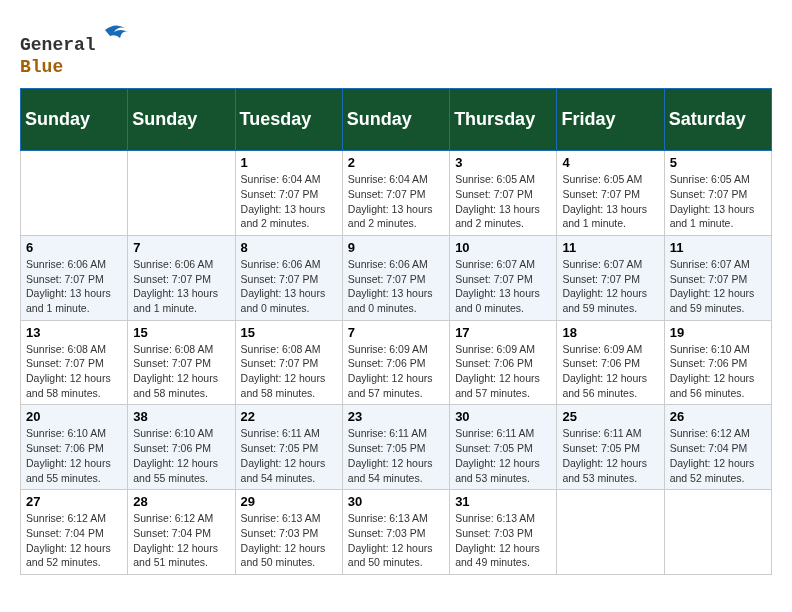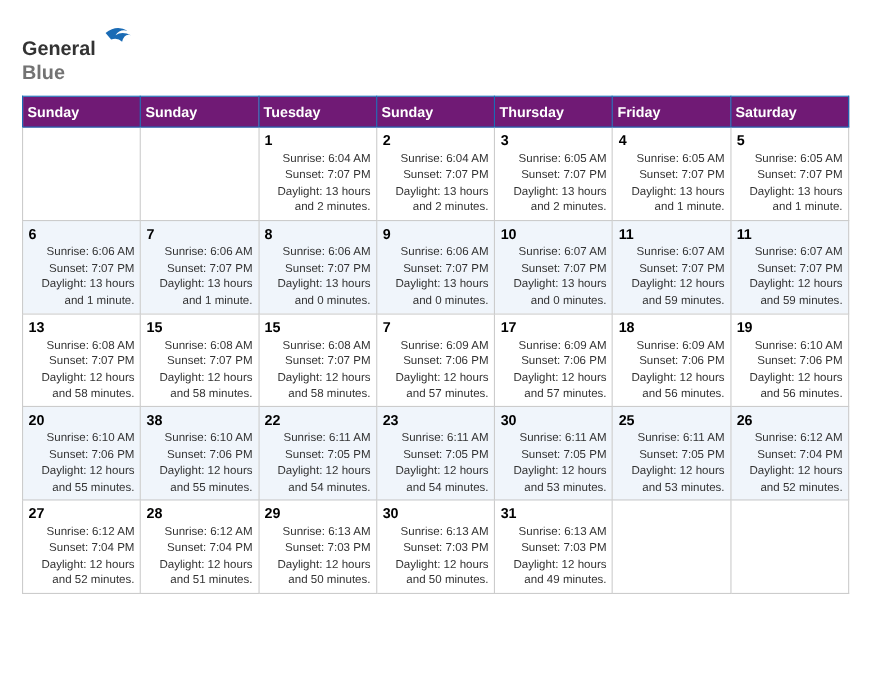--- a/index.html
+++ b/index.html
@@ -17,23 +17,24 @@
       margin-bottom: 10px;
     }
     .logo {
       display: flex;
       align-items: center;
     }
     .logo-text {
       font-size: 18px;
       font-weight: bold;
       line-height: 1.2;
+      font-family: Liberation Mono, monospace;
     }
     .logo-general { color: #333; }
-    .logo-blue { color: #737373; }
+    .logo-blue { color: #a16207; }
     .logo-icon {
       width: 30px;
       height: 30px;
       margin-left: 4px;
     }
     .title-block {
       text-align: right;
     }
     .month-title {
       font-size: 36px;
@@ -43,46 +44,45 @@
     .location {
       font-size: 16px;
       color: #444;
     }
     .calendar {
       width: 100%;
       border-collapse: collapse;
       font-size: 11px;
     }
     .calendar thead th {
-      background-color: #701a75;
+      background-color: #14532d;
       color: #fff;
-      padding: 6px 4px;
+      padding: 20px 4px;
       text-align: left;
-      font-size: 13px;
+      font-size: 18px;
       font-weight: bold;
       border: 1px solid #1a6bb5;
     }
     .calendar tbody td {
       border: 1px solid #ccc;
       vertical-align: top;
       padding: 4px 5px;
       min-height: 80px;
       width: calc(100% / 7);
     }
     .day-number {
       font-size: 13px;
       font-weight: bold;
       margin-bottom: 2px;
       display: block;
     }
     .day-detail {
       font-size: 10.5px;
       color: #333;
       line-height: 1.4;
-      text-align: right;
     }
     .empty-cell {
       background: #f9f9f9;
     }
     tbody tr:nth-child(odd) td {
       background: #fff;
     }
     tbody tr:nth-child(even) td {
       background: #f0f5fb;
     }

